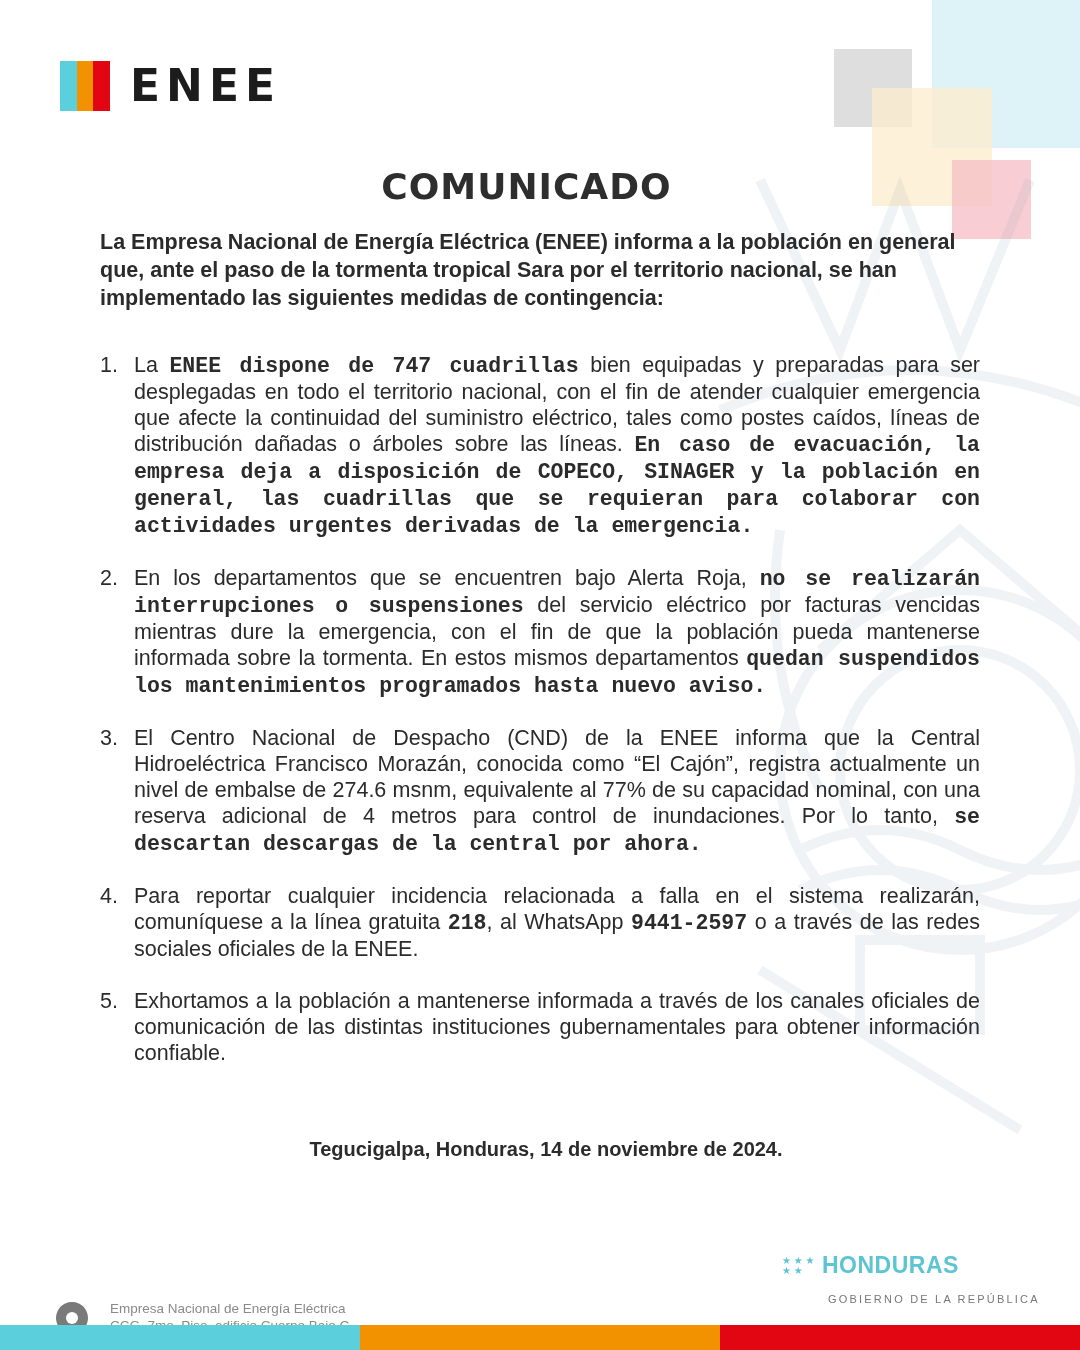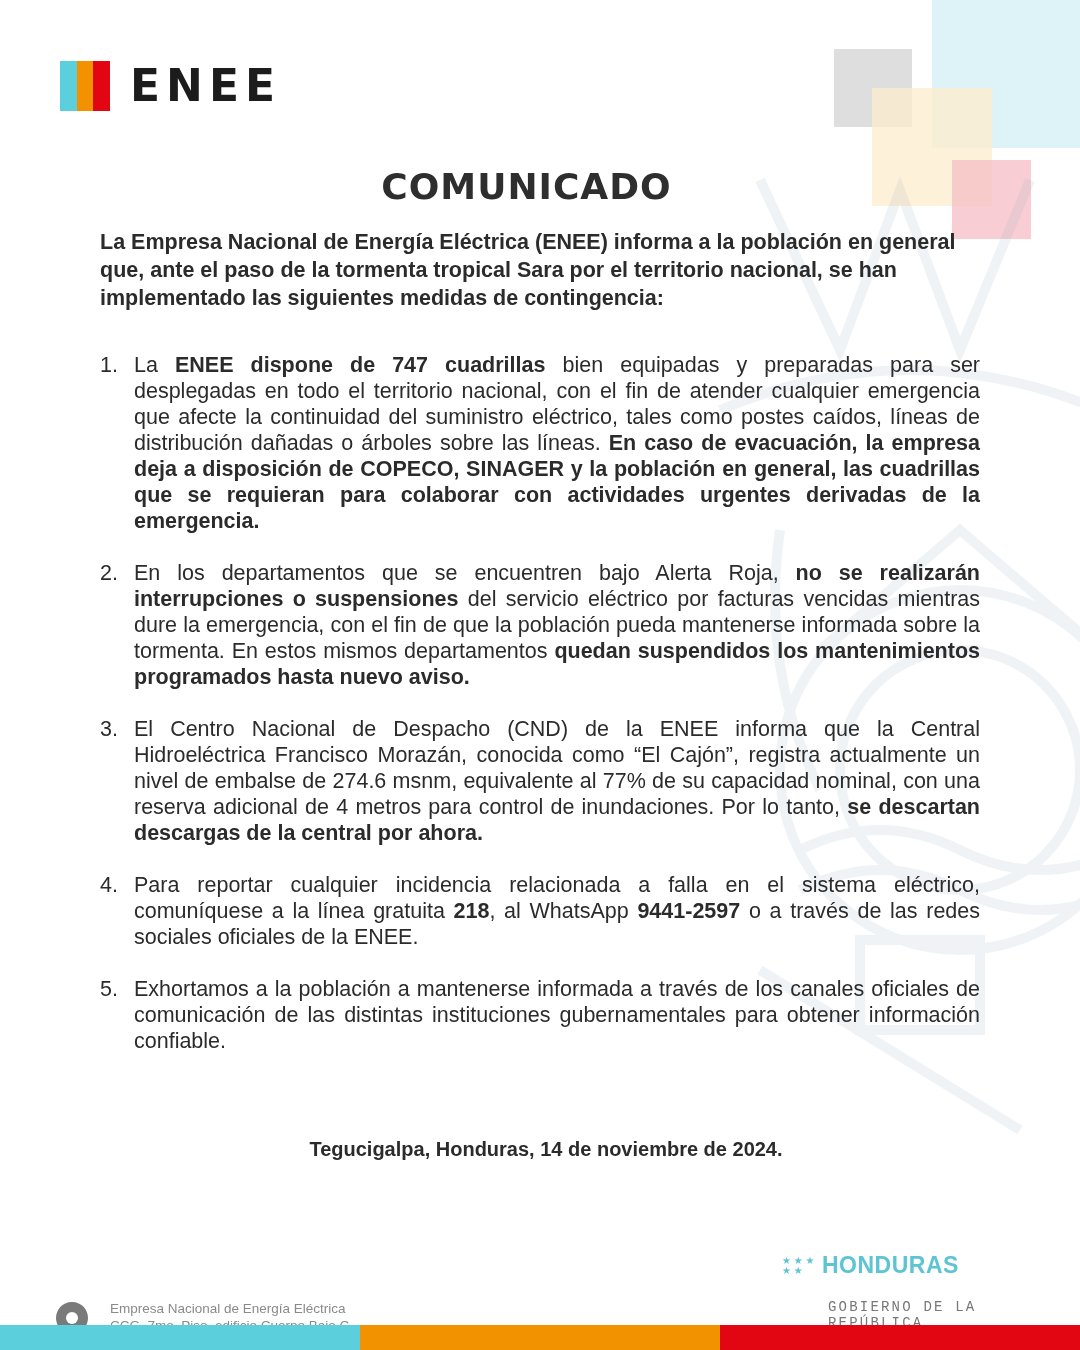--- a/index.html
+++ b/index.html
@@ -17,33 +17,33 @@
   .logo-mark span { flex:1; height:100%; }
   .logo-text { margin-left:20px; font-family:"DejaVu Sans", sans-serif; font-weight:bold; font-size:44px; letter-spacing:6px; color:#1c1c1c; }
 
   .title { position:absolute; left:0; top:166px; width:1053px; text-align:center; font-family:"DejaVu Sans", sans-serif; font-weight:bold; font-size:36px; letter-spacing:1px; color:#2e2e2e; }
   .intro { position:absolute; left:100px; top:228px; width:880px; text-align:left; font-weight:bold; font-size:21.5px; line-height:28px; color:#2b2b2b; }
 
   .list { position:absolute; left:100px; top:352px; width:880px; }
   .item { display:flex; font-size:21.5px; line-height:26px; margin-bottom:26px; }
   .num { width:34px; flex:none; }
   .txt { flex:1; text-align:justify; }
-  .txt b { font-weight:bold; }
+  .txt b { font-weight:bold;font-family:Liberation Mono, monospace; }
 
   .dateline { position:absolute; left:0; top:1138px; width:1092px; text-align:center; font-weight:bold; font-size:20px; }
 
   .address { position:absolute; left:52px; top:1300px; display:flex; }
   .pin { width:40px; height:56px; margin-right:18px; }
   .addr-lines { font-size:13.5px; line-height:17px; color:#8a8a8a; }
 
   .honduras { position:absolute; left:782px; top:1252px; }
   .hn-row { display:flex; align-items:center; }
   .hn-stars { color:#5cc4d3; font-size:10px; line-height:10px; width:40px; }
   .hn-word { font-weight:bold; font-size:23px; color:#5cc4d3; letter-spacing:0.5px; }
-  .hn-sub { font-family:Liberation Mono, monospace; font-size:14px; letter-spacing:2.2px; color:#777; margin-left:46px; margin-top:20px; }
+  .hn-sub { font-family:Liberation Sans, sans-serif; font-size:11px; letter-spacing:2.2px; color:#777; margin-left:46px; margin-top:14px; }
 
   .bar { position:absolute; top:1325px; height:25px; }
   .bar1 { left:0; width:360px; background:#5ccfdc; }
   .bar2 { left:360px; width:360px; background:#f29200; }
   .bar3 { left:720px; width:360px; background:#e20613; }
 </style>
 </head>
 <body>
 
 <div class="deco sq-cyan"></div>
@@ -84,21 +84,21 @@
   <div class="item">
     <div class="num">2.</div>
     <div class="txt"><span>En los departamentos que se encuentren bajo Alerta Roja, </span><b>no se realizarán interrupciones o suspensiones</b><span> del servicio eléctrico por facturas vencidas mientras dure la emergencia, con el fin de que la población pueda mantenerse informada sobre la tormenta. En estos mismos departamentos </span><b>quedan suspendidos los mantenimientos programados hasta nuevo aviso.</b></div>
   </div>
   <div class="item">
     <div class="num">3.</div>
     <div class="txt"><span>El Centro Nacional de Despacho (CND) de la ENEE informa que la Central Hidroeléctrica Francisco Morazán, conocida como “El Cajón”, registra actualmente un nivel de embalse de 274.6 msnm, equivalente al 77% de su capacidad nominal, con una reserva adicional de 4 metros para control de inundaciones. Por lo tanto, </span><b>se descartan descargas de la central por ahora.</b></div>
   </div>
   <div class="item">
     <div class="num">4.</div>
-    <div class="txt"><span>Para reportar cualquier incidencia relacionada a falla en el sistema eléctrico, comuníquese a la línea gratuita </span><b>218</b><span>, al WhatsApp </span><b>9441-2597</b><span> o a través de las redes sociales oficiales de la ENEE.</span></div>
+    <div class="txt"><span>Para reportar cualquier incidencia relacionada a falla en el sistema realizarán, comuníquese a la línea gratuita </span><b>218</b><span>, al WhatsApp </span><b>9441-2597</b><span> o a través de las redes sociales oficiales de la ENEE.</span></div>
   </div>
   <div class="item">
     <div class="num">5.</div>
     <div class="txt"><span>Exhortamos a la población a mantenerse informada a través de los canales oficiales de comunicación de las distintas instituciones gubernamentales para obtener información confiable.</span></div>
   </div>
 </div>
 
 <div class="dateline">Tegucigalpa, Honduras, 14 de noviembre de 2024.</div>
 
 <div class="address">

